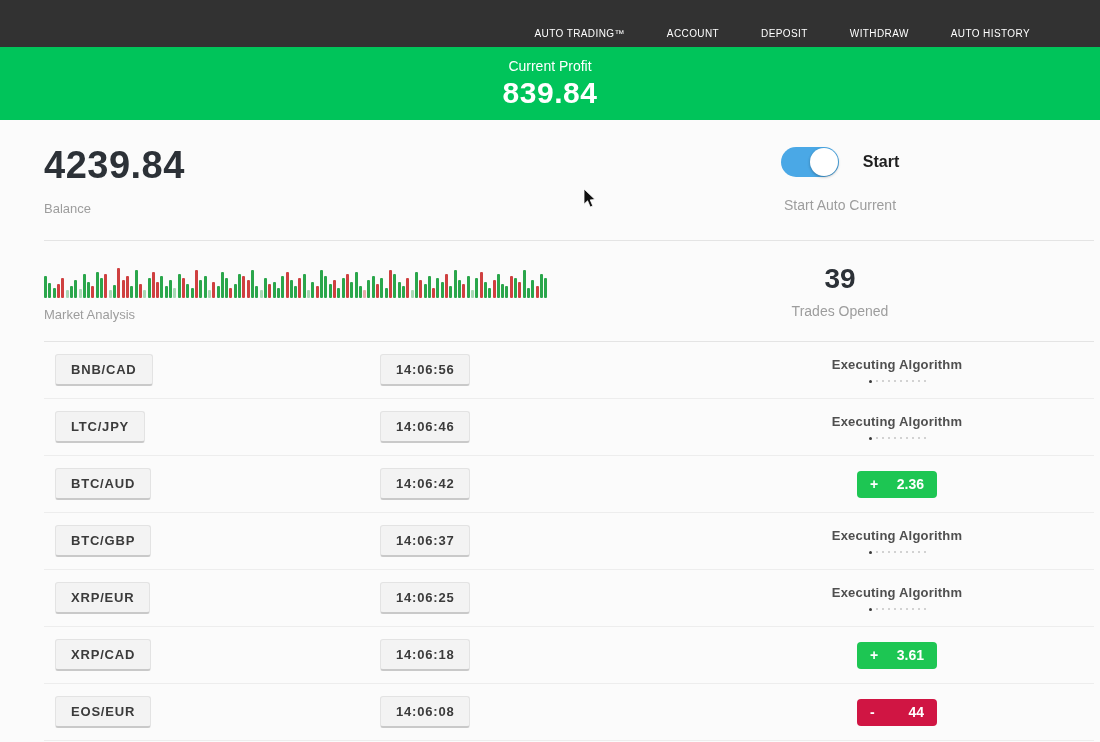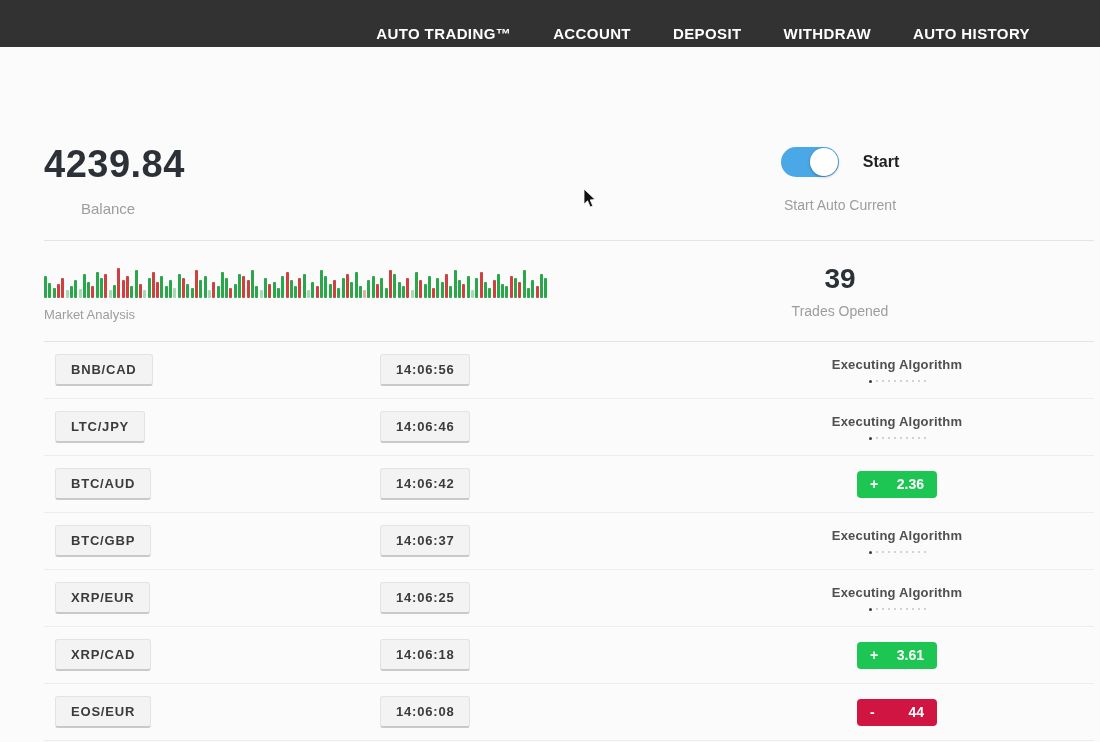--- a/index.html
+++ b/index.html
@@ -3,34 +3,34 @@
 <meta charset="utf-8">
 <style>
   * { margin:0; padding:0; box-sizing:border-box; }
   html,body { width:1100px; height:742px; }
   body { font-family:"Liberation Sans","DejaVu Sans",sans-serif; background:#ffffff; position:relative; overflow:hidden; }
   .page { position:absolute; top:0; left:0; width:1100px; height:742px; background:#fbfbfb; }
 
   
   .nav { position:absolute; top:0; left:0; right:0; height:47px; background:#323232;
          display:flex; align-items:center; justify-content:flex-end; padding-right:70px; gap:42px; }
-  .nav a { color:#ffffff; font-size:15px; font-weight:bold; letter-spacing:.4px; text-decoration:none; cursor:pointer; white-space:nowrap;margin-top:20px; }
+  .nav a { color:#ffffff; font-size:10px; font-weight:normal; letter-spacing:.4px; text-decoration:none; cursor:pointer; white-space:nowrap;margin-top:20px; }
 
   
   .banner { position:absolute; top:47px; left:0; right:0; height:73px;
             display:flex; flex-direction:column; align-items:center; justify-content:center; color:#ffffff; }
   .banner .cap { font-size:14px; margin-bottom:2px; }
   .banner .val { font-size:30px; font-weight:bold; letter-spacing:.5px; }
 
   
   .col-a { position:absolute; left:44px;  width:540px; display:flex; flex-direction:column; align-items:flex-start; }
   .col-b { position:absolute; left:586px; width:508px; display:flex; flex-direction:column; align-items:center; }
   .balance-block { top:120px; height:120px; justify-content:center; }
   .balance-value { font-size:38px; font-weight:bold; color:#2c3137; letter-spacing:.5px; }
-  .muted { font-size:15px; color:#9d9d9d;margin-left:37px; }
+  .muted { font-size:13px; color:#9d9d9d; }
   .toggle-block { top:120px; height:120px; justify-content:center; }
   .toggle-row { display:flex; align-items:center; gap:24px; }
   .switch { width:58px; height:30px; border-radius:15px; position:relative; cursor:pointer; }
   .knob { position:absolute; top:1px; right:1px; width:28px; height:28px; border-radius:50%;
           background:#ffffff; box-shadow:0 1px 3px rgba(0,0,0,.3); }
   .toggle-label { font-size:16px; font-weight:bold; color:#1f1f1f; }
   .toggle-caption { margin-top:20px; font-size:14px; color:#9d9d9d; }
 
   .divider { position:absolute; left:44px; right:6px; height:1px; background:#e4e4e4; }
 
@@ -71,20 +71,24 @@
 <div class="page">
 
   <nav class="nav">
     <a>AUTO TRADING™</a>
     <a>ACCOUNT</a>
     <a>DEPOSIT</a>
     <a>WITHDRAW</a>
     <a>AUTO HISTORY</a>
   </nav>
 
+  <div class="banner" id="banner" style="background: rgb(0, 196, 90);">
+    <div class="cap">Current Profit</div>
+    <div class="val">839.84</div>
+  </div>
 
   <div class="col-a balance-block">
     <div class="balance-value">4239.84</div>
     <div class="muted" style="margin-top:14px">Balance</div>
   </div>
 
   <div class="col-b toggle-block">
     <div class="toggle-row">
       <div class="switch" id="toggle-switch" role="switch" aria-checked="true" style="background: rgb(74, 168, 230);">
         <div class="knob"></div>

